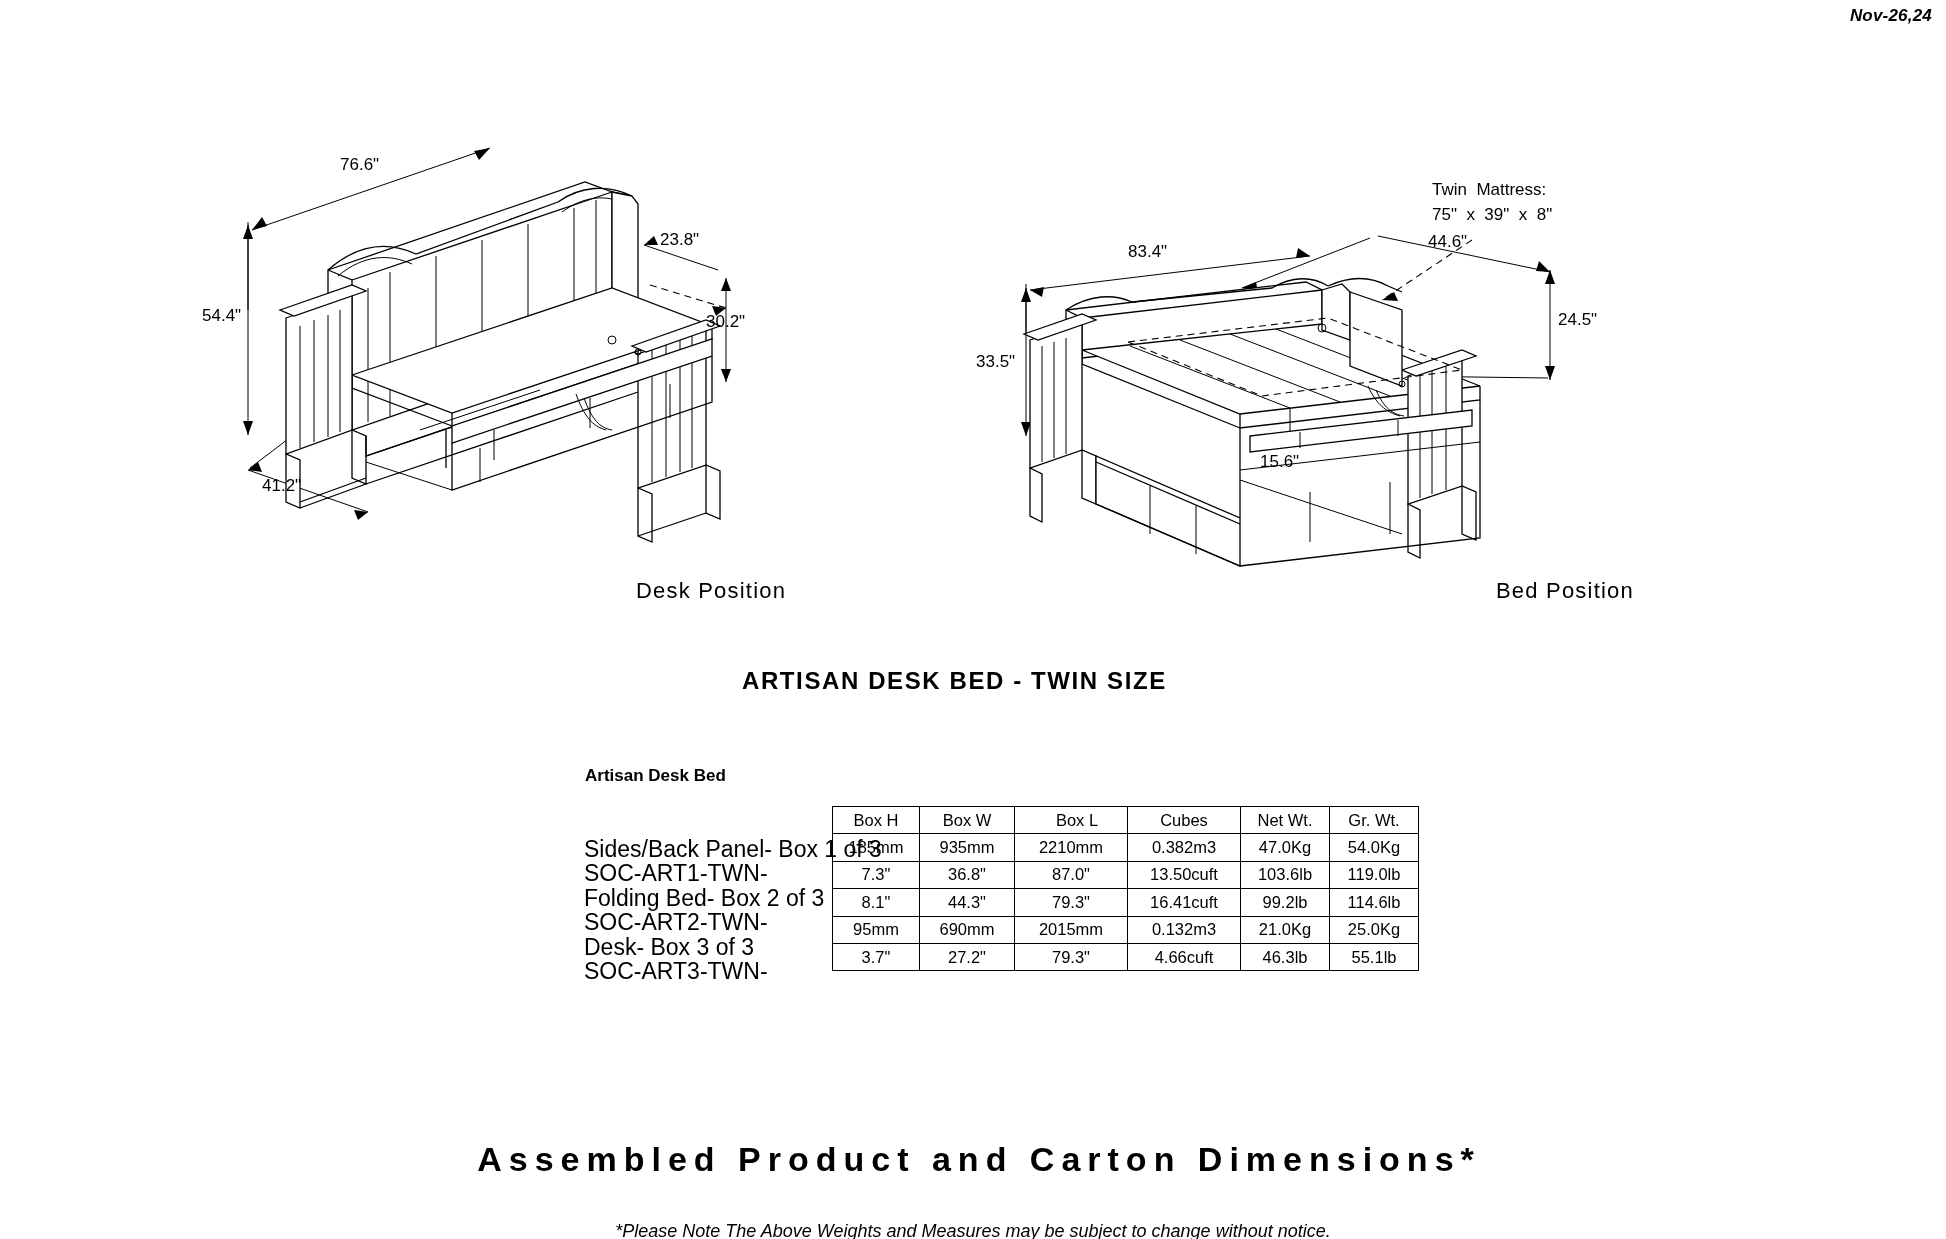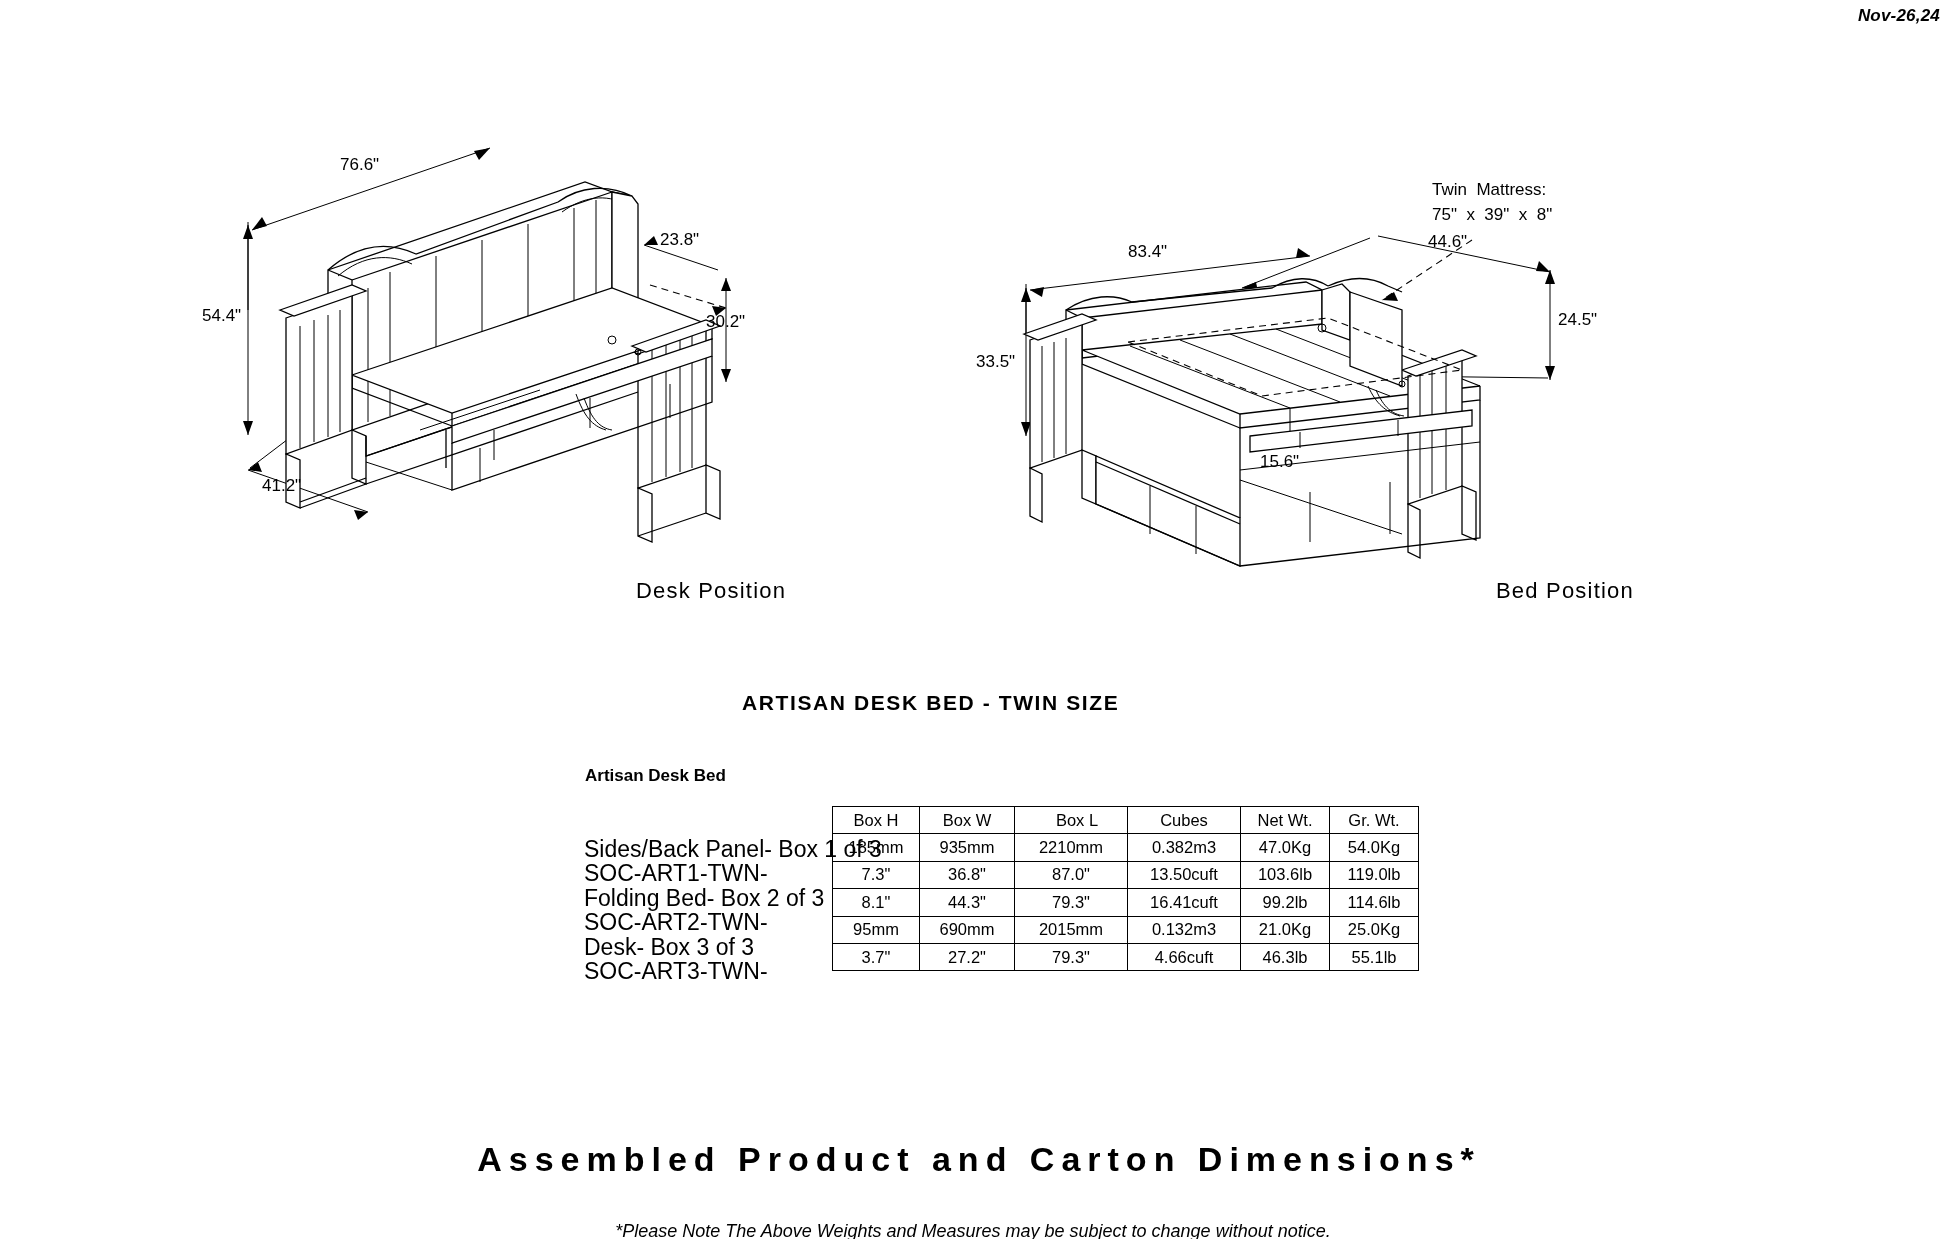--- a/index.html
+++ b/index.html
@@ -17,21 +17,21 @@
   }
   .page {
     position: absolute;
     left: 0; top: 0;
     width: 1946px;
     height: 1239px;
   }
   
   #date-stamp {
     position: absolute;
-    right: 6px;
+    right: 14px;
     top: 6px;
     font-style: italic;
     font-weight: bold;
     font-size: 17px;
     letter-spacing: 0.2px;
   }
   
   .drawing {
     position: absolute;
   }
@@ -43,25 +43,24 @@
   .caption {
     position: absolute;
     font-size: 22px;
     letter-spacing: 1.2px;
     white-space: nowrap;
   }
   #main-title {
     position: absolute;
     left: 742px;
     top: 667px;
-    font-size: 21px;
+    font-size: 24px;
     font-weight: bold;
     letter-spacing: 1.6px;
     white-space: nowrap;
-    margin-top: 24px;
   }
   #mattress-note {
     position: absolute;
     left: 1432px;
     top: 178px;
     font-size: 17px;
     line-height: 1.45;
     white-space: nowrap;
   }
   

